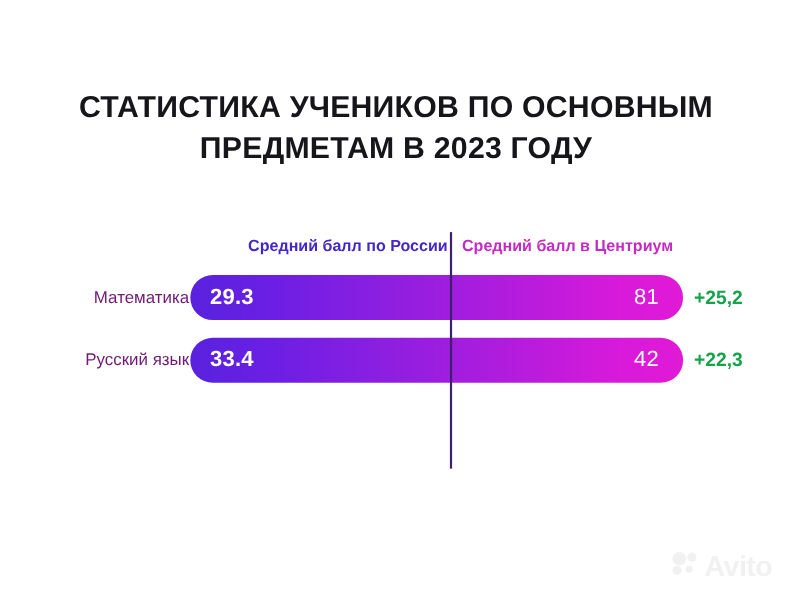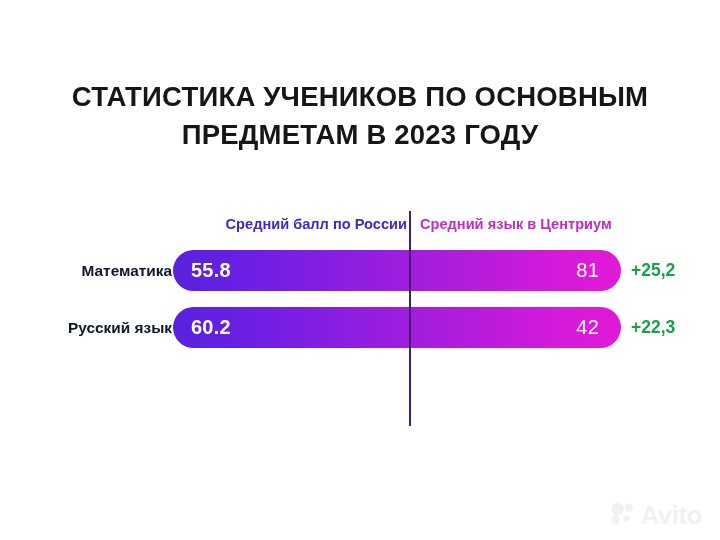--- a/index.html
+++ b/index.html
@@ -96,22 +96,22 @@
 
   .row-label {
     position: absolute;
     left: 0;
     top: 0;
     width: 172px;
     height: 41px;
     line-height: 41px;
     text-align: right;
     font-size: 15.4px;
-    font-weight: 700;
-    color: #0f172a;
+    font-weight: 400;
+    color: #701a75;
     white-space: nowrap;
   }
 
   .bar {
     position: absolute;
     left: 173px;
     top: 0;
     width: 448px;
     height: 41px;
     border-radius: 21px;
@@ -183,38 +183,38 @@
 
 <div class="title-block">
   <div class="title-line">СТАТИСТИКА УЧЕНИКОВ ПО ОСНОВНЫМ</div>
   <div class="title-line">ПРЕДМЕТАМ В 2023 ГОДУ</div>
 </div>
 
 <div class="chart">
 
   <div class="legend">
     <span class="legend-left">Средний балл по России</span>
-    <span class="legend-right">Средний язык в Центриум</span>
+    <span class="legend-right">Средний балл в Центриум</span>
   </div>
 
   <div class="divider"></div>
 
   <div class="row row-1">
     <div class="row-label">Математика</div>
     <div class="bar">
-      <span class="bar-value-left">55.8</span>
+      <span class="bar-value-left">29.3</span>
       <span class="bar-value-right">81</span>
     </div>
     <div class="delta">+25,2</div>
   </div>
 
   <div class="row row-2">
     <div class="row-label">Русский язык</div>
     <div class="bar">
-      <span class="bar-value-left">60.2</span>
+      <span class="bar-value-left">33.4</span>
       <span class="bar-value-right">42</span>
     </div>
     <div class="delta">+22,3</div>
   </div>
 
 
 </div>
 
 <div class="watermark">
   <span>

